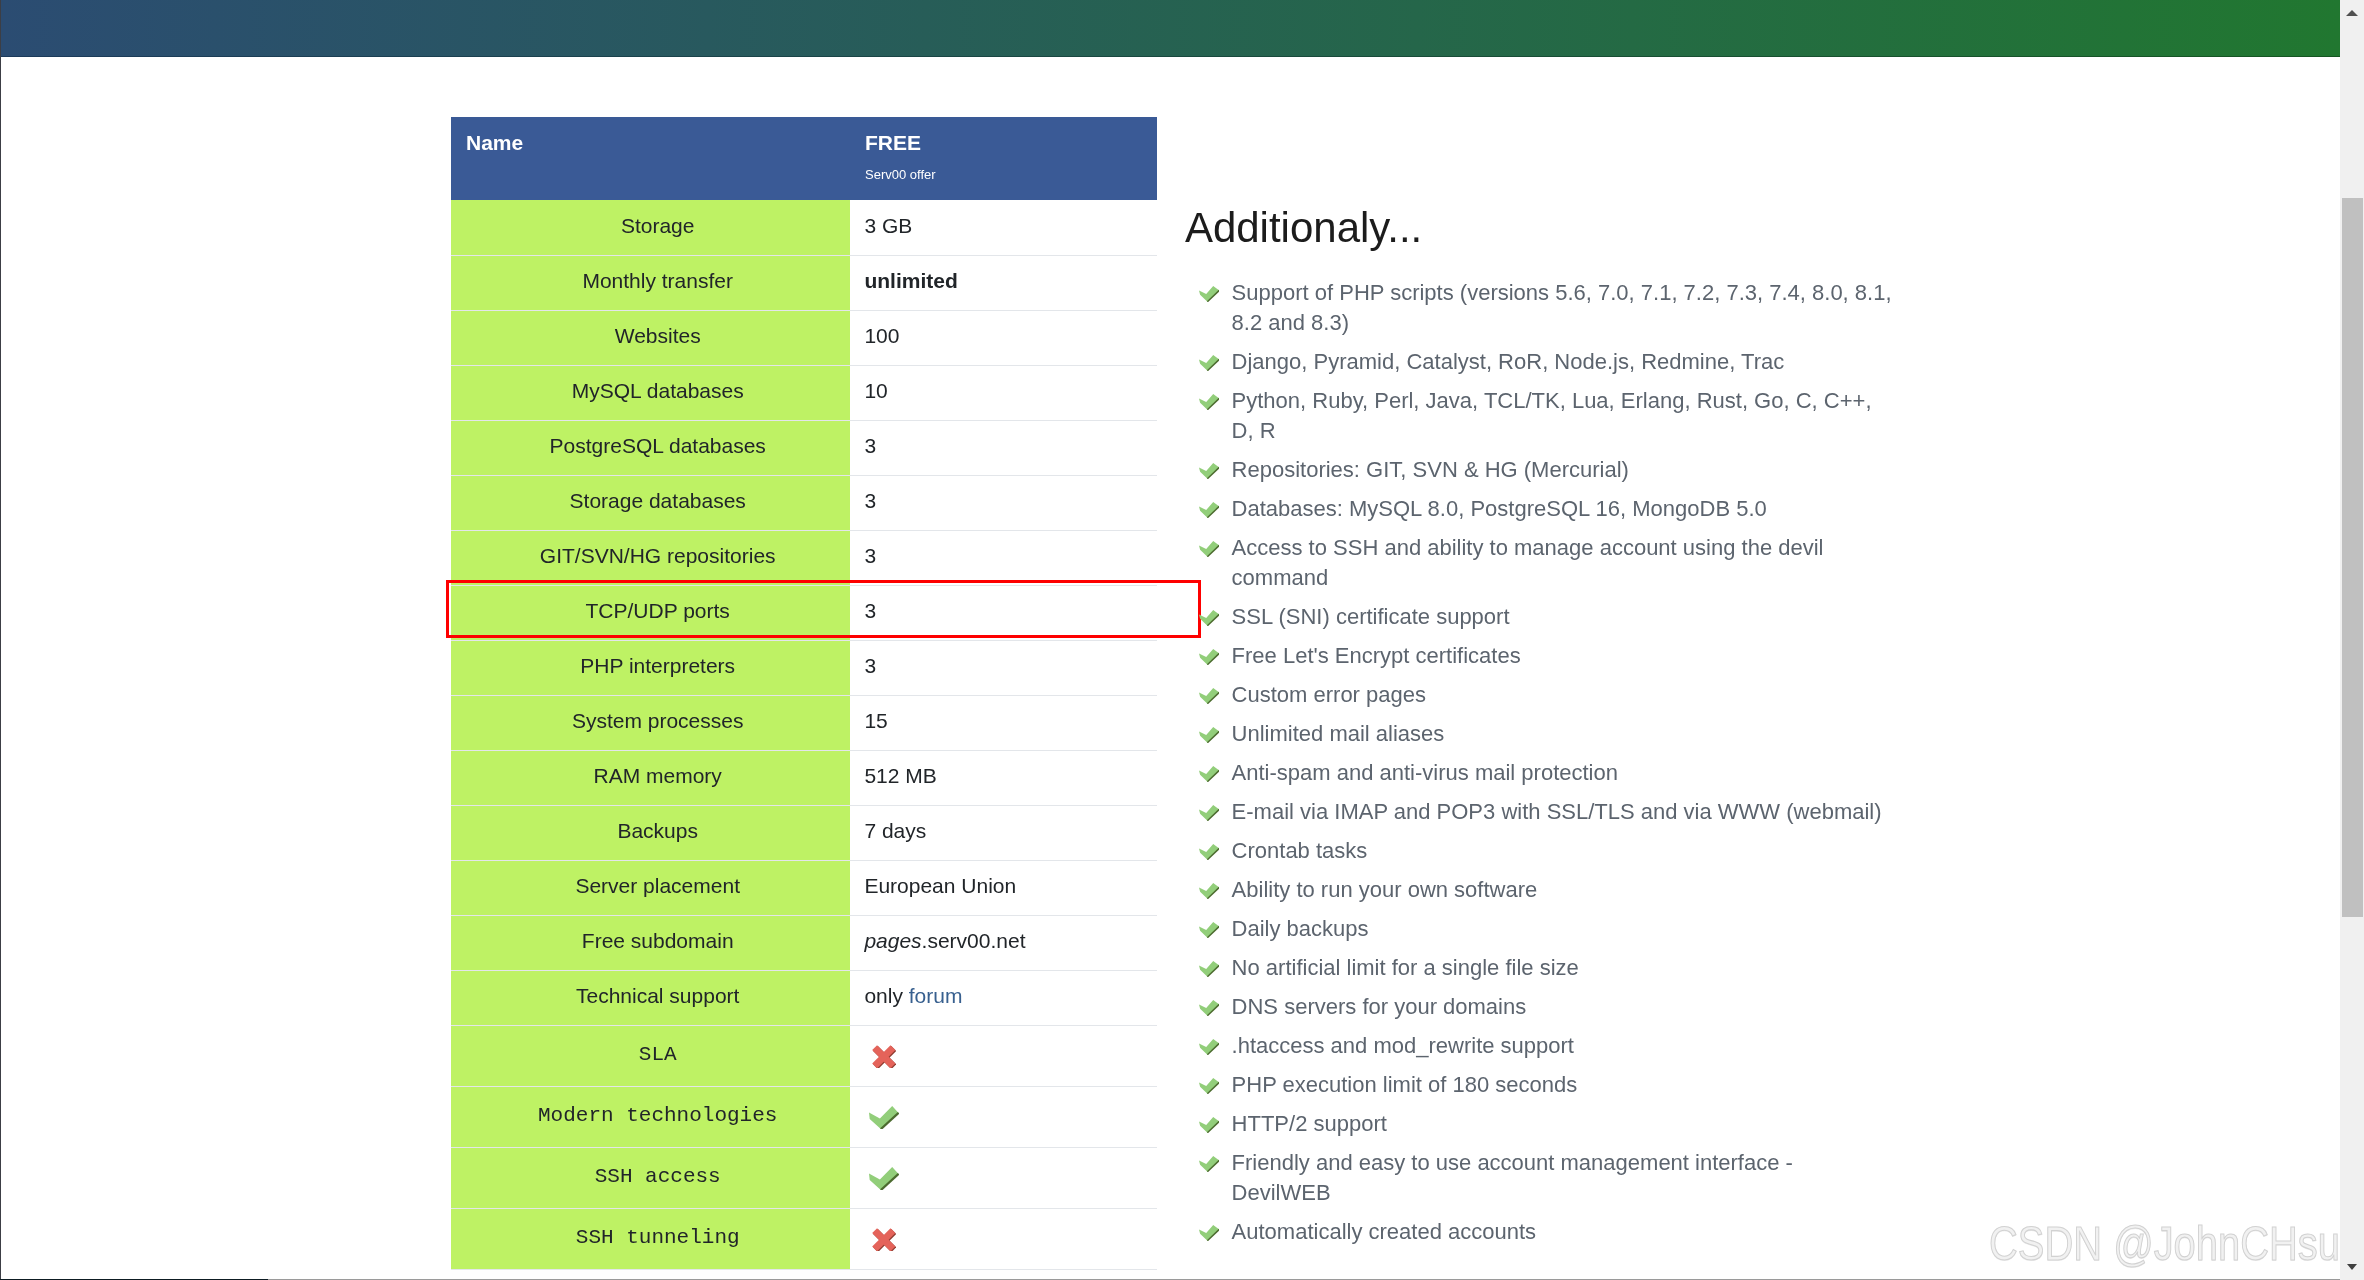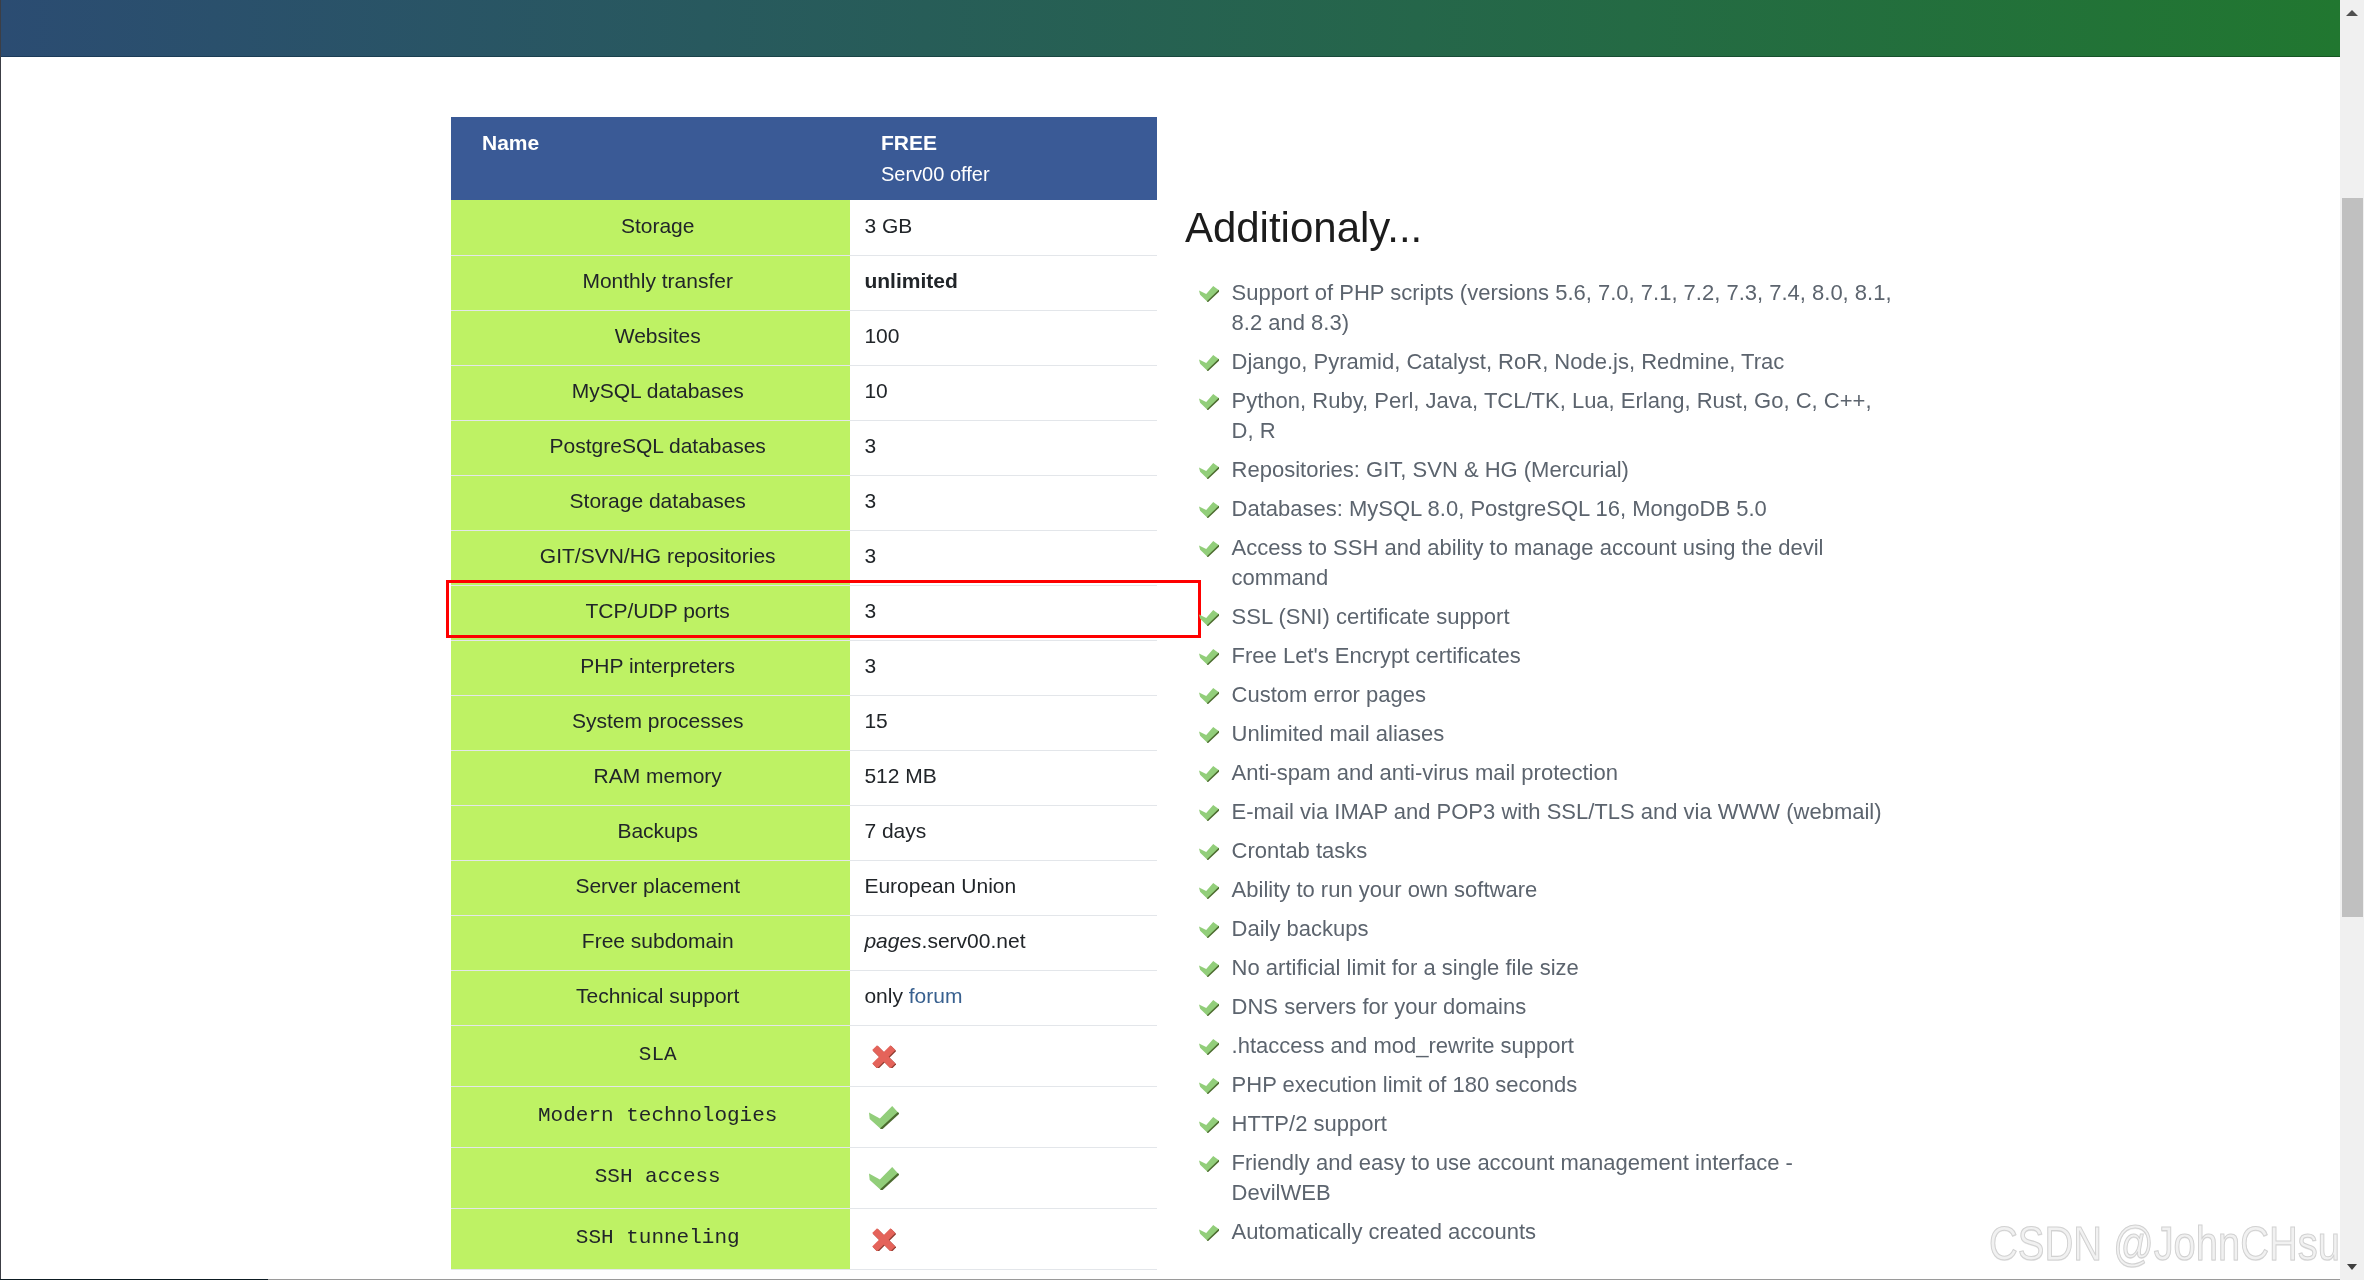--- a/index.html
+++ b/index.html
@@ -16,23 +16,23 @@
            background:linear-gradient(90deg,#2b4c72 0%,#217730 100%);}
   .topband-edge{position:absolute;left:0;top:56px;width:2340px;height:1.3px;
            background:linear-gradient(90deg,#1c3a5b 0%,#165622 100%);}
 
   
   .tbl{position:absolute;left:451px;top:117px;width:706px;border-collapse:collapse;
        font-size:21px;color:#212529;table-layout:fixed;}
   .tbl th,.tbl td{padding:0;vertical-align:middle;}
   .tbl thead th.th-name,.tbl thead th.th-plan{background:#3a5a96;color:#fff;text-align:left;height:83px;
                 font-weight:bold;font-size:21px;vertical-align:top;line-height:21px;
-                padding-left:31px;padding-top:15.3px;box-sizing:border-box;}
+                padding-left:15px;padding-top:15.3px;box-sizing:border-box;}
   .th-name{width:399px;}
-  .plan-sub{font-weight:normal;font-size:20px;margin-top:12.3px;line-height:17px;}
+  .plan-sub{font-weight:normal;font-size:13px;margin-top:12.3px;line-height:17px;}
   .tbl tbody tr{height:55px;}
   .tbl tbody tr.icorow{height:61px;font-family:Liberation Mono, monospace;}
   .tbl tbody td{border-bottom:1px solid #e3e6ea;}
   .tbl td.c-name{background:#bef264;padding-left:14.4px;width:399px;padding-bottom:2.6px;text-align:center;}
   .tbl td.c-val{background:#ffffff;padding-left:14.4px;padding-bottom:2.6px;}
   .cellico{display:inline-block;line-height:0;vertical-align:middle;position:relative;}
   .cellico.chk{left:4.7px;top:2.0px;}
   .cellico.crs{left:7.8px;top:2.2px;}
   .bold{font-weight:bold;}
   .ital{font-style:italic;}

